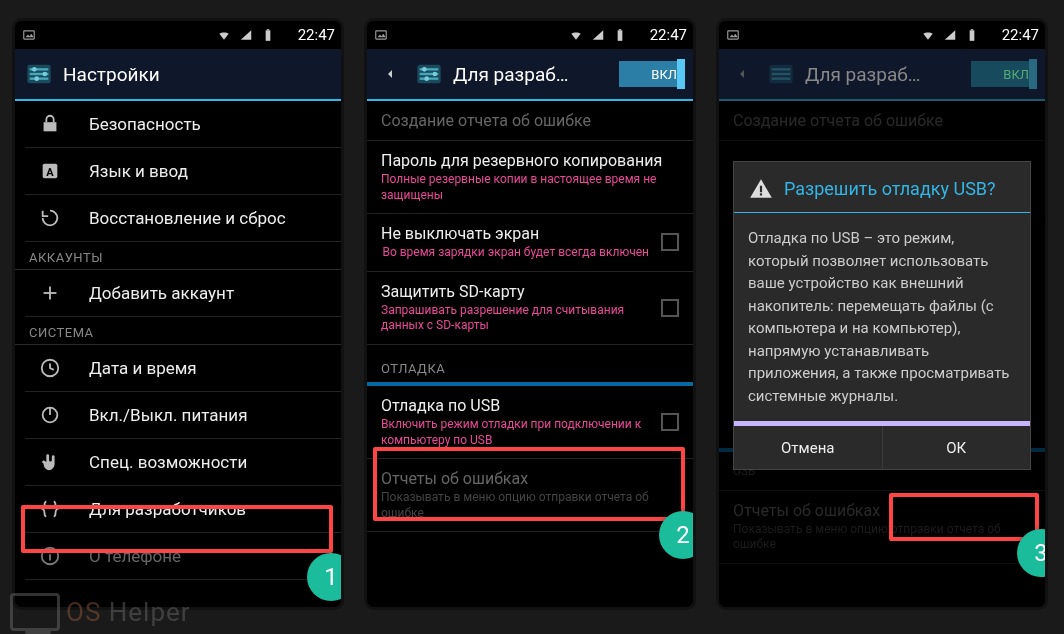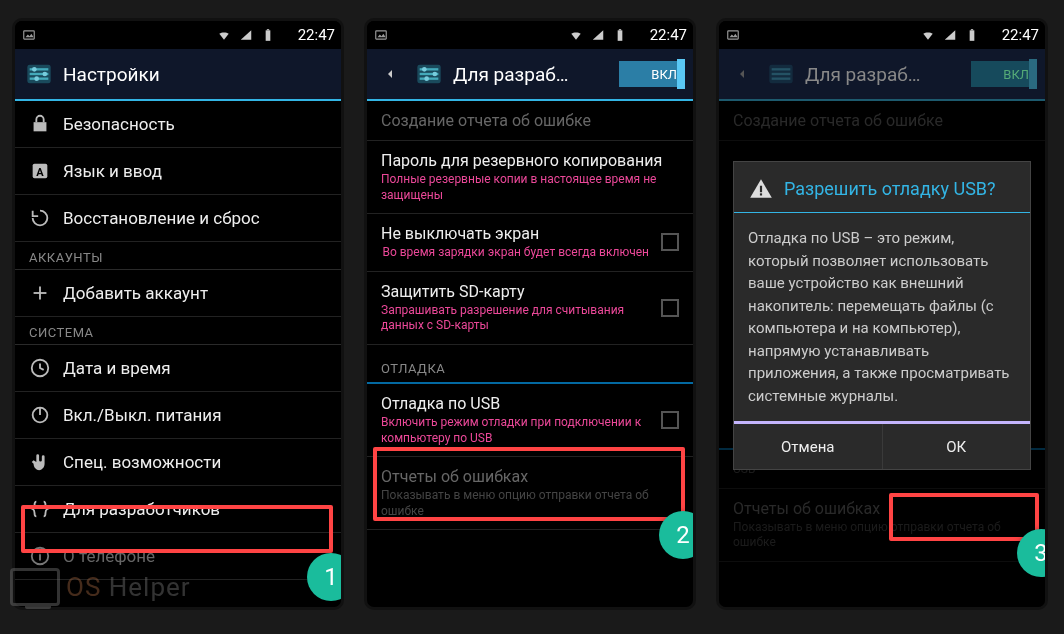--- a/index.html
+++ b/index.html
@@ -73,21 +73,22 @@
     font-size: 13px; color: #888;
     padding: 8px 14px 4px;
     text-transform: uppercase;
     border-bottom: 1px solid #2a2a2a;
     letter-spacing: 0.5px;
   }
   .row {
     display: flex; align-items: center;
     padding: 12px 14px;
     border-bottom: 1px solid #222;
-    gap: 12px;
+    gap: 28px;
+    margin-left: 10px;
   }
   .row-icon { width: 22px; height: 22px; color: #bbb; flex-shrink: 0; }
   .row-title { font-size: 17px; color: #eee; }
   .row.dim .row-title { color: #666; }
 
   
   .devrow {
     padding: 10px 14px;
     border-bottom: 1px solid #222;
     position: relative;
@@ -99,21 +100,21 @@
   .checkbox {
     position: absolute; right: 14px; top: 50%;
     transform: translateY(-50%);
     width: 18px; height: 18px;
     border: 2px solid #555;
   }
   .dev-category {
     font-size: 13px; color: #888;
     padding: 16px 14px 6px;
     text-transform: uppercase;
-    border-bottom: 2px solid #0369a1;
+    border-bottom: 4px solid #0369a1;
     letter-spacing: 0.5px;
   }
   .dev-category.dim { color: #444; }
 
   
   .highlight {
     position: absolute;
     border: 4px solid #ff4444;
     border-radius: 2px;
     pointer-events: none;
@@ -142,34 +143,34 @@
   }
   .dialog-header {
     display: flex; align-items: center;
     padding: 14px 14px 10px;
     gap: 10px;
     border-bottom: 1px solid #33b5e5;
   }
   .dialog-title { color: #33b5e5; font-size: 18px; line-height: 1.2; }
   .dialog-body { padding: 14px; font-size: 15px; line-height: 1.5; color: #ccc; }
   .dialog-buttons {
-    display: flex; border-top: 3px solid #c4b5fd;
+    display: flex; border-top: 5px solid #c4b5fd;
     height: 48px;
   }
   .dialog-btn {
     flex: 1; display: flex; align-items: center; justify-content: center;
     color: #eee; font-size: 15px;
     border-right: 1px solid #3a3a3a;
   }
   .dialog-btn:last-child { border-right: none; }
 
   
   .watermark {
     position: absolute;
-    left: 10px; bottom: 28px;
+    left: 10px; bottom: 3px;
     display: flex; align-items: center;
     opacity: .5; gap: 6px;
   }
   .wm-box { width: 50px; height: 38px; border: 3px solid #666; border-radius: 4px; position: relative; }
   .wm-box::after { content: ""; position: absolute; left: 12px; bottom: -6px; width: 26px; height: 6px; background: #666; border-radius: 2px; }
   .wm-text { font-size: 26px; color: #666; font-weight: 400; letter-spacing: 1px; }
   .wm-text .os { color: #8a5636; }
 </style>
 </head>
 <body>

